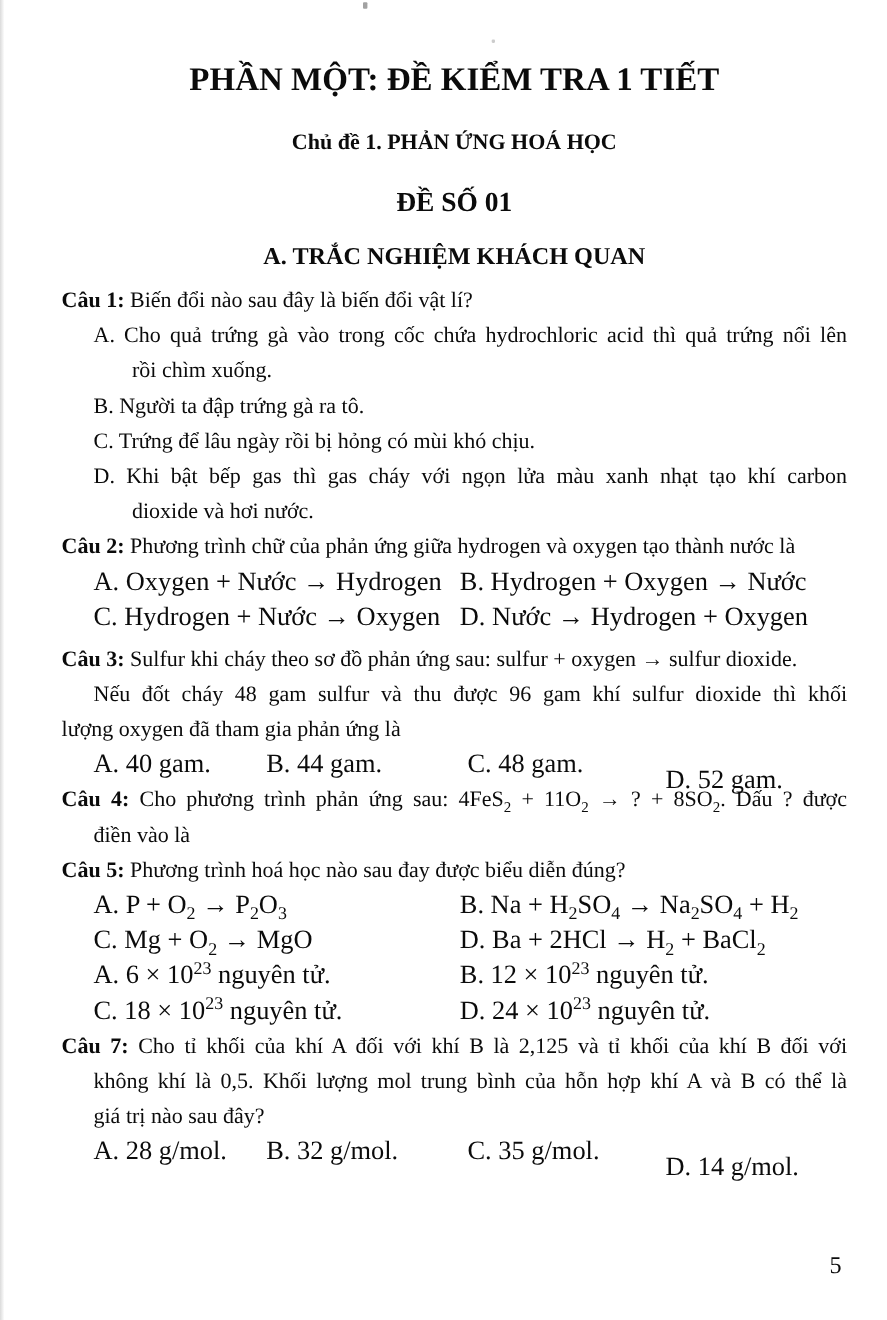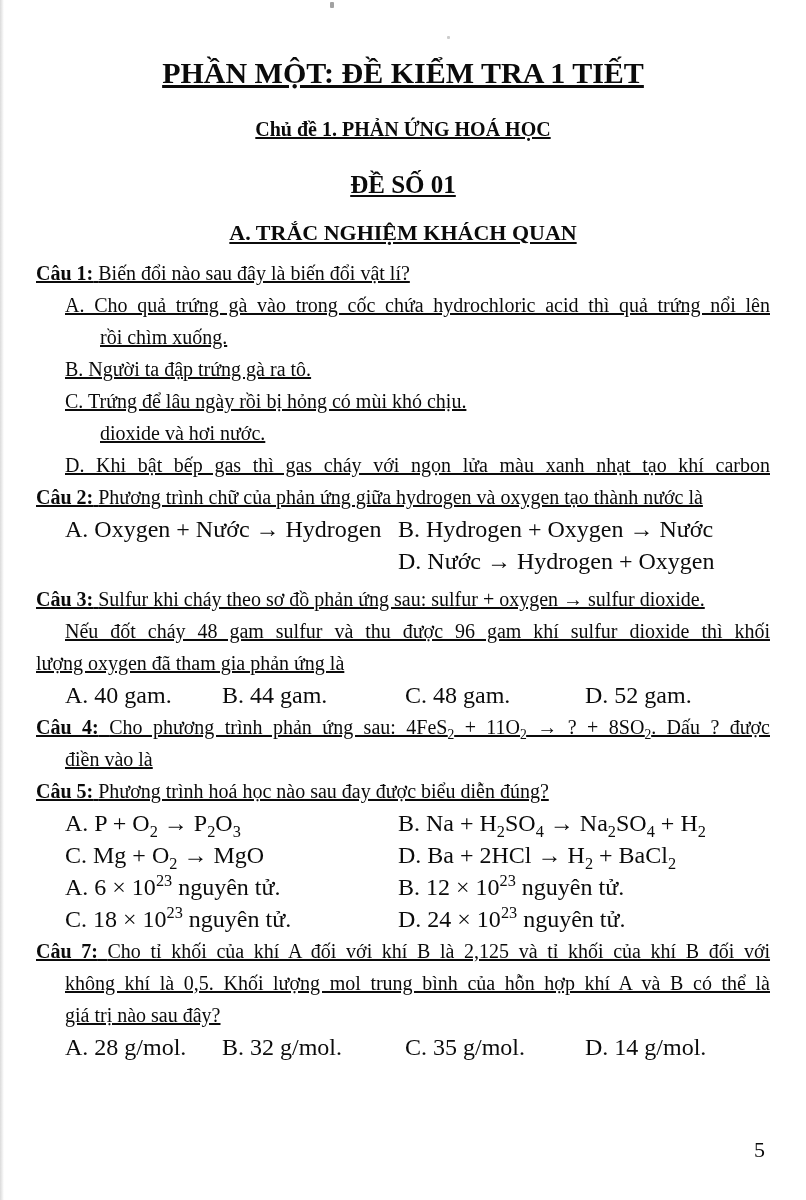--- a/index.html
+++ b/index.html
@@ -2,40 +2,40 @@
 <html><head>
 <meta charset="utf-8">
 <style>
   html,body{margin:0;padding:0;}
   body{
     width:806px;height:1200px;background:#ffffff;color:#0b0b0b;
     font-family:"Liberation Serif","DejaVu Serif",serif;
     overflow:hidden;position:relative;
   }
   .page{position:absolute;left:0;top:0;width:806px;height:1028px;
-    box-sizing:border-box;padding:56px 36px 0 36px;text-decoration:underline;}
+    box-sizing:border-box;padding:56px 36px 0 56px;}
   .h1{font-size:30px;font-weight:bold;text-align:center;margin:0 0 28px 0;}
   .h2{font-size:20px;font-weight:bold;text-align:center;margin:0 0 30px 0;}
   .h3{font-size:25px;font-weight:bold;text-align:center;margin:0 0 21px 0;}
   .h4{font-size:22px;font-weight:bold;text-align:center;margin:0 0 11px 0;}
   .q{margin:0;}
   .q.gap{margin-top:6px;}
   .bline{font-size:20px;line-height:32px;}
   .nowrap{white-space:nowrap;}
   .stretch{text-align:justify;text-align-last:justify;}
   .i1{padding-left:29px;}
   .i2{padding-left:64px;}
   .qlabel{font-weight:bold;}
   .orow{position:relative;height:32px;font-size:24px;line-height:32px;}
   .col{position:absolute;top:0;white-space:nowrap;}
   .cA{left:29px;}
   .cB2{left:362px;}
   .cB4{left:186px;}
   .cC4{left:369px;}
-  .cD4{left:549px;}
+  .cD4{left:549px;margin-top:14px;}
   sub{font-size:68%;line-height:0;}
   sup{font-size:68%;line-height:0;}
   .pagenum{position:absolute;right:41px;top:1136px;font-size:22px;line-height:28px;}
   .speck{position:absolute;background:#555;border-radius:1px;opacity:.55;}
   .sp1{left:330px;top:2px;width:4px;height:6px;}
   .sp2{left:447px;top:36px;width:3px;height:3px;opacity:.3;}
   .edge{position:absolute;left:0;top:0;width:4px;height:1200px;
     background:linear-gradient(90deg,rgba(150,150,150,.35),rgba(150,150,150,0));}
 </style>
 </head>
@@ -47,31 +47,32 @@
   <div class="h2">Chủ đề 1. PHẢN ỨNG HOÁ HỌC</div>
   <div class="h3">ĐỀ SỐ 01</div>
   <div class="h4">A. TRẮC NGHIỆM KHÁCH QUAN</div>
 
   <div class="q">
     <div class="bline nowrap"><b class="qlabel">Câu 1:</b> <span>Biến đổi nào sau đây là biến đổi vật lí?</span></div>
     <div class="bline i1 stretch">A. Cho quả trứng gà vào trong cốc chứa hydrochloric acid thì quả trứng nổi lên</div>
     <div class="bline i2">rồi chìm xuống.</div>
     <div class="bline i1 nowrap">B. Người ta đập trứng gà ra tô.</div>
     <div class="bline i1 nowrap">C. Trứng để lâu ngày rồi bị hỏng có mùi khó chịu.</div>
+    <div class="bline i1 stretch">D. Khi bật bếp gas thì gas cháy với ngọn lửa màu xanh nhạt tạo khí carbon</div>
     <div class="bline i2">dioxide và hơi nước.</div>
-    <div class="bline i1 stretch">D. Khi bật bếp gas thì gas cháy với ngọn lửa màu xanh nhạt tạo khí carbon</div>
   </div>
 
   <div class="q">
     <div class="bline nowrap"><b class="qlabel">Câu 2:</b> <span>Phương trình chữ của phản ứng giữa hydrogen và oxygen tạo thành nước là</span></div>
     <div class="orow">
       <span class="col cA">A. Oxygen + Nước → Hydrogen</span>
       <span class="col cB2">B. Hydrogen + Oxygen → Nước</span>
     </div>
     <div class="orow">
+      <span class="col cA">C. Hydrogen + Nước → Oxygen</span>
       <span class="col cB2">D. Nước → Hydrogen + Oxygen</span>
     </div>
   </div>
 
   <div class="q gap">
     <div class="bline nowrap"><b class="qlabel">Câu 3:</b> <span>Sulfur khi cháy theo sơ đồ phản ứng sau: sulfur + oxygen → sulfur dioxide.</span></div>
     <div class="bline i1 stretch">Nếu đốt cháy 48 gam sulfur và thu được 96 gam khí sulfur dioxide thì khối</div>
     <div class="bline">lượng oxygen đã tham gia phản ứng là</div>
     <div class="orow">
       <span class="col cA">A. 40 gam.</span>

